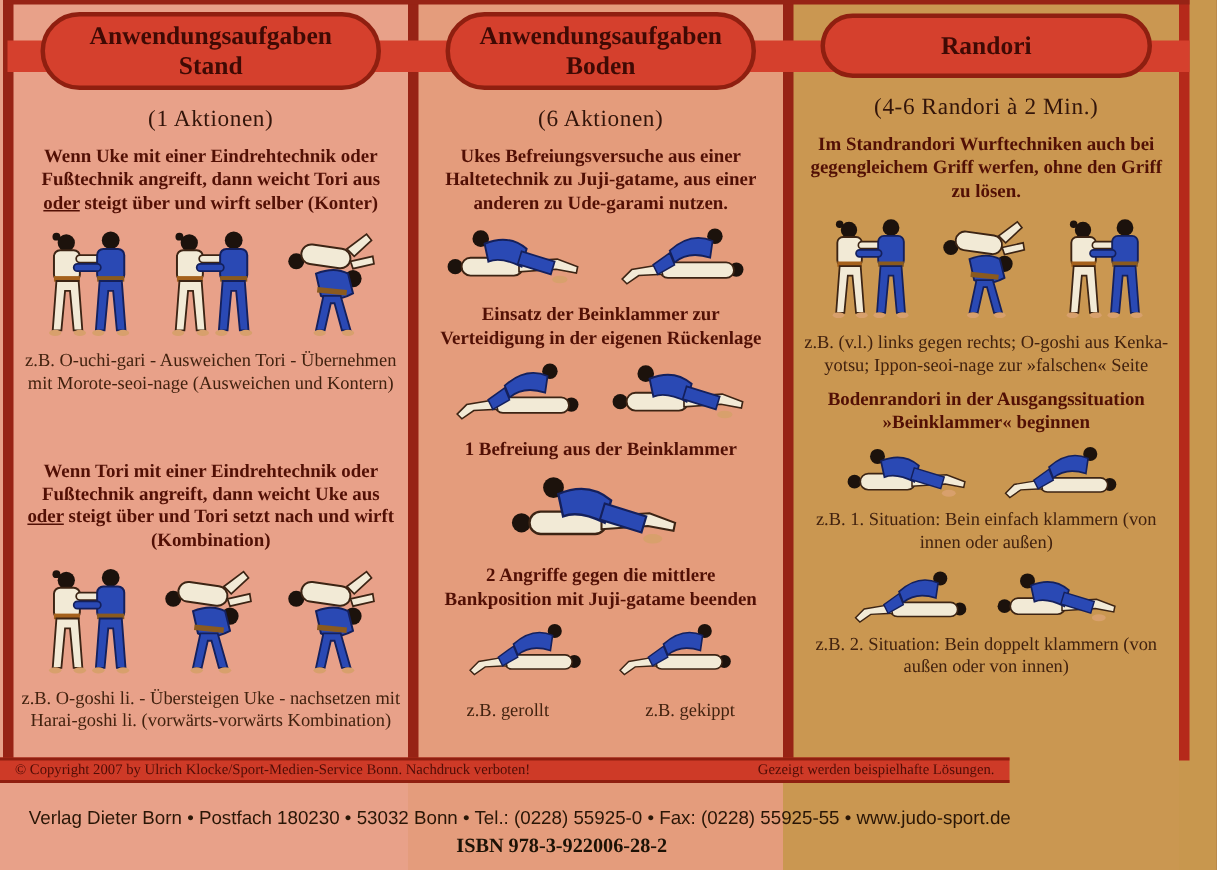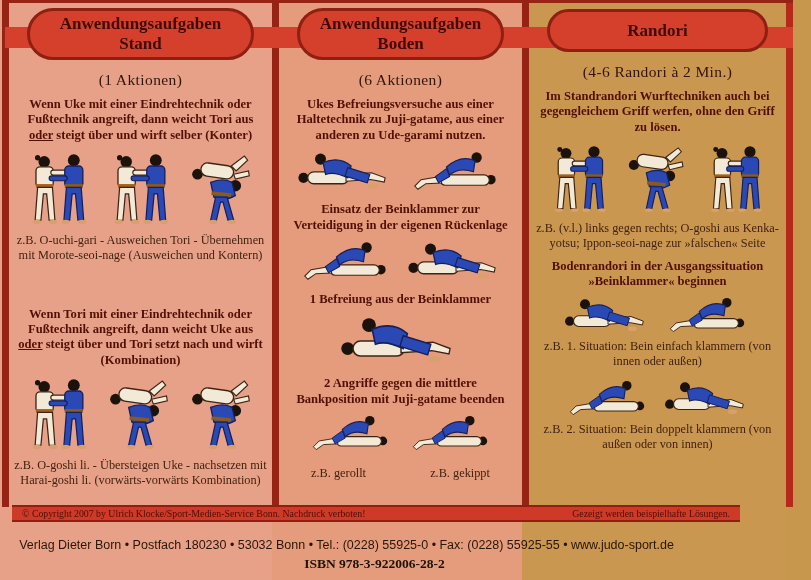--- a/index.html
+++ b/index.html
@@ -47,21 +47,21 @@
   .fig { display:block; }
   .fig-stand    { width:74px;  height:82px; }
   .fig-stand-sm { width:70px;  height:78px; }
   .fig-ground    { width:102px; height:46px; }
   .fig-ground-lg { width:128px; height:56px; }
   .fig-ground-sm { width:92px;  height:42px; }
 
   .caption-pair { display:flex; justify-content:space-around; margin-top:12px; font-size:12.3px; color:#42220f; }
 
   .bottom-bar {
-    position:absolute; left:12px; top:505px; width:728px; height:17px;
+    position:absolute; left:0; top:505px; width:673px; height:17px;
     background:#ce3a27; border-top:2px solid #8f1f10; border-bottom:2px solid #8f1f10;
     display:flex; justify-content:space-between; align-items:center;
     padding:0 10px; font-size:9.8px; color:#4f0d06;
   }
 
   .footer-line1 {
     position:absolute; top:538px; left:0; width:676px; text-align:center;
     font-family:"Liberation Sans", sans-serif; font-size:12.5px; color:#2a1606;padding-left:17px;
   }
   .footer-isbn {

